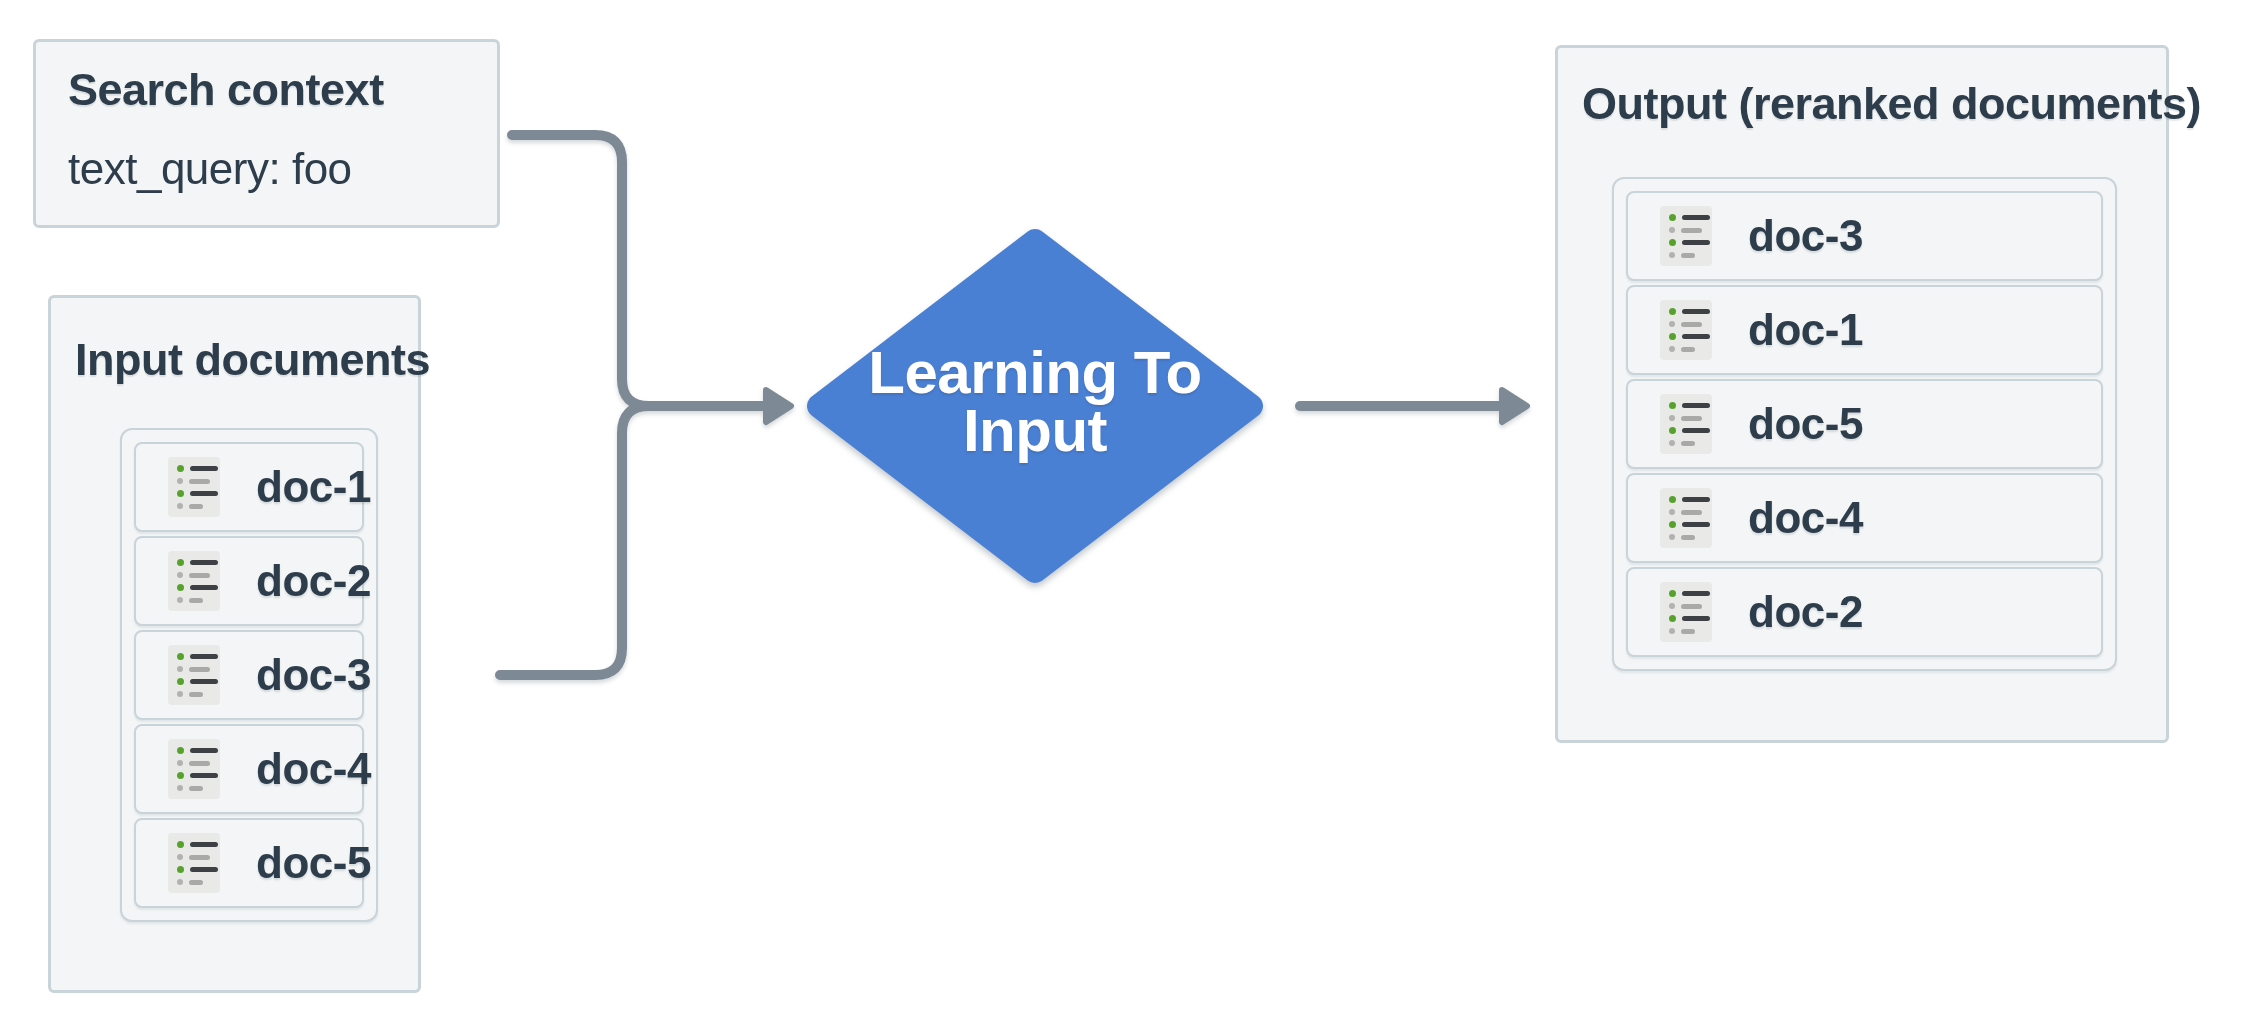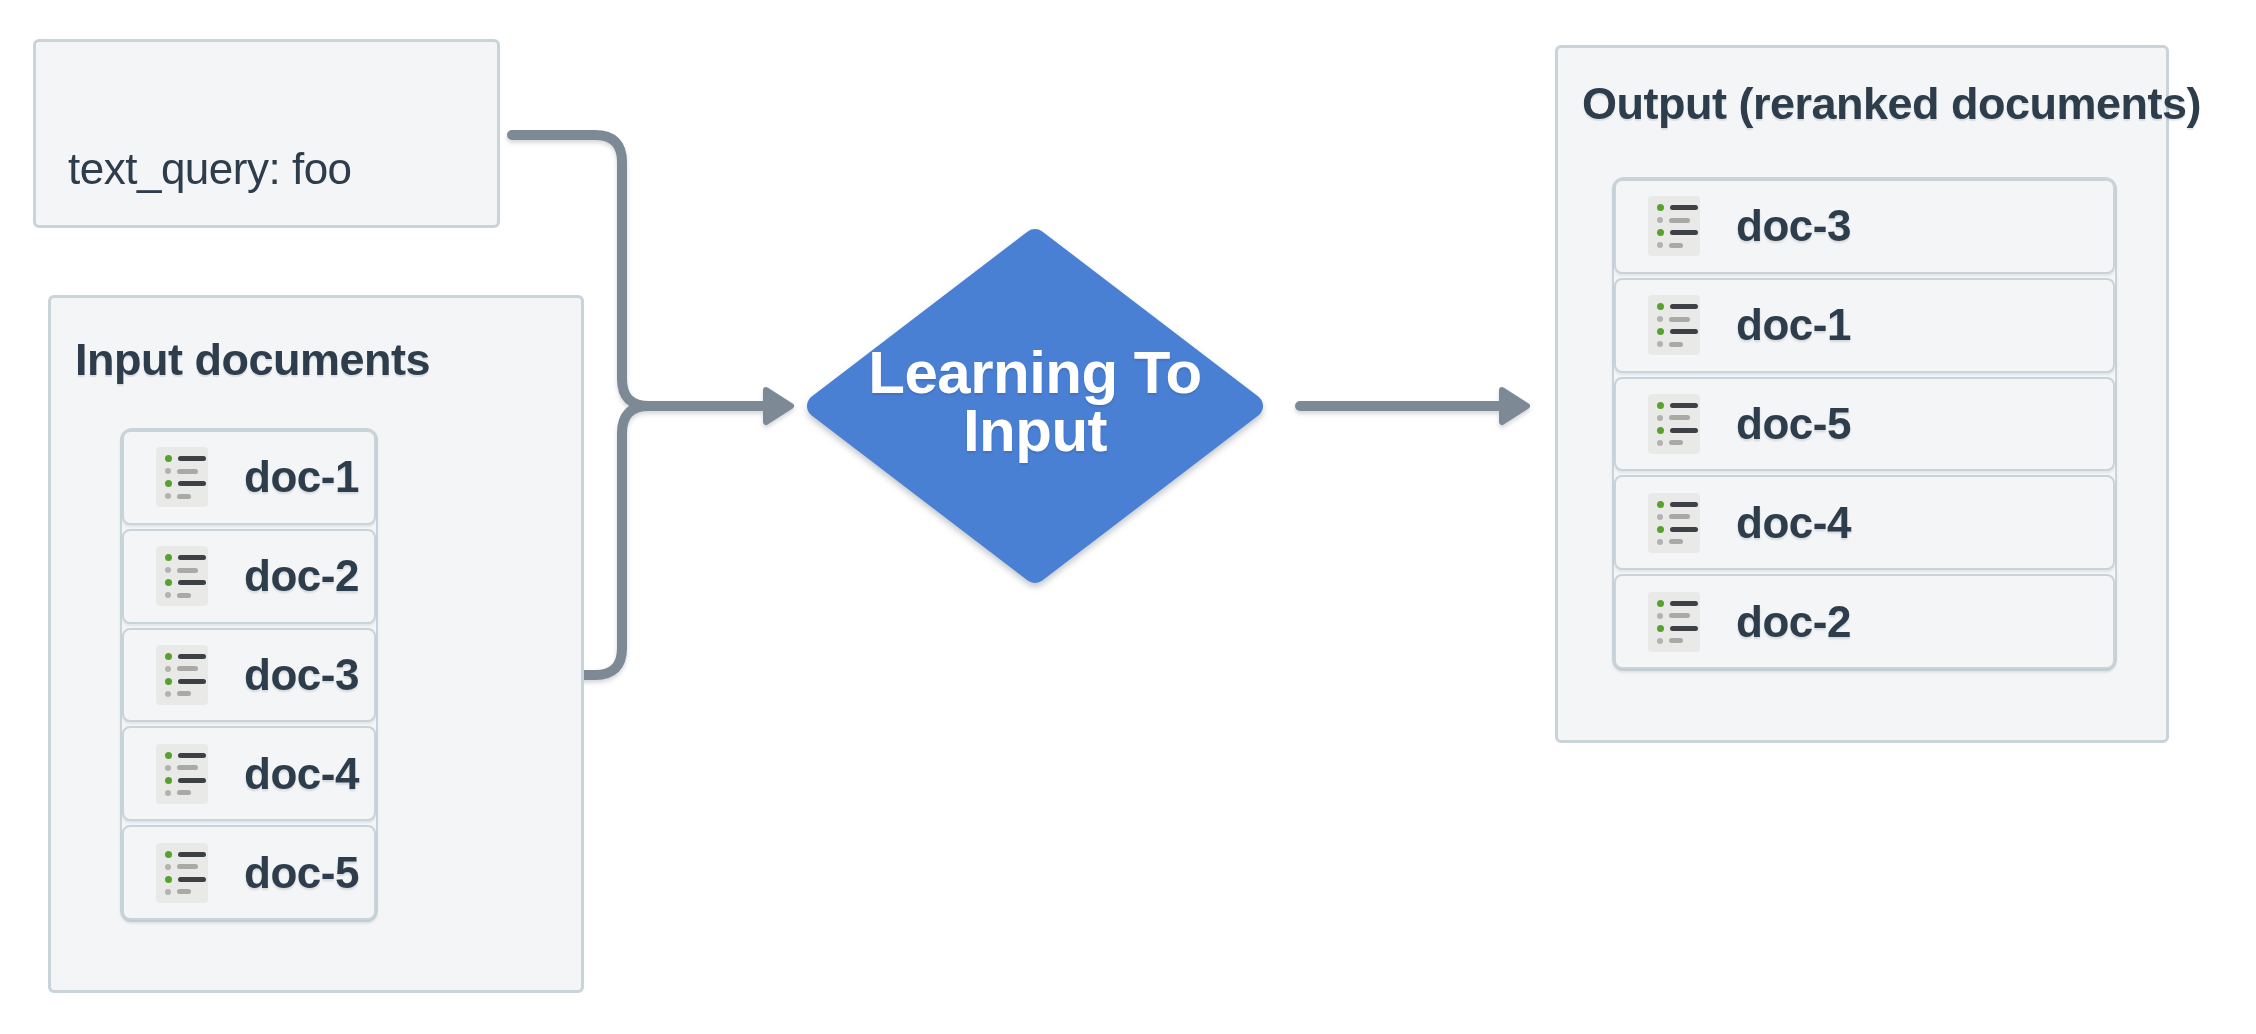--- a/index.html
+++ b/index.html
@@ -18,21 +18,21 @@
   }
   .box-title{
     position:absolute;font-weight:bold;font-size:45px;letter-spacing:-0.5px;
     color:var(--text);white-space:nowrap;text-shadow:0 2px 1px rgba(46,61,77,0.12);
   }
   .box-subtext{
     position:absolute;font-weight:normal;font-size:44px;letter-spacing:-0.5px;
     color:var(--text);white-space:nowrap;
   }
   .doc-list{
-    position:absolute;display:flex;flex-direction:column;gap:4px;padding:0;
+    position:absolute;display:flex;flex-direction:column;gap:4px;padding:12px;
     border:2px solid var(--box-border);border-radius:12px;box-sizing:border-box;
     background:var(--box-fill);box-shadow:0 2px 2px rgba(160,170,180,0.2);
   }
   .doc-row{
     flex:1;display:flex;align-items:center;
     border:2px solid var(--box-border);border-radius:8px;background:var(--box-fill);
     box-shadow:0 2px 2px rgba(160,170,180,0.2);
   }
   .doc-icon{
     width:52px;height:60px;margin-left:32px;border-radius:4px;background:var(--icon-bg);
@@ -75,24 +75,25 @@
       <path class="connector" d="M 512 135 L 595 135 Q 622 135 622 162 L 622 379 Q 622 406 649 406 L 766 406"></path>
       <path class="connector" d="M 500 675 L 595 675 Q 622 675 622 648 L 622 433 Q 622 406 649 406"></path>
       <path class="arrowhead" d="M 766 390 L 791 406 L 766 422 Z"></path>
       <path class="connector" d="M 1300 406 L 1500 406"></path>
       <path class="arrowhead" d="M 1502 390 L 1527 406 L 1502 422 Z"></path>
     </g>
     <path class="diamond" d="M 819 406 L 1035 241 L 1251 406 L 1035 571 Z"></path>
   </svg>
 
   <div class="group-box" style="left:33px;top:39px;width:467px;height:189px;">
+    <div class="box-title" style="left:32px;top:22px;">Search context</div>
     <div class="box-subtext" style="left:32px;top:102px;">text_query: foo</div>
   </div>
 
-  <div class="group-box" style="left:48px;top:295px;width:536px;height:698px;">
+  <div class="group-box" style="left:48px;top:295px;width:373px;height:698px;">
     <div class="box-title" style="left:24px;top:36px;">Input documents</div>
     <div class="doc-list" style="left:69px;top:130px;width:258px;height:494px;">
       <div class="doc-row">
         <span class="doc-icon">
             <i class="g l"></i>
             <i class="y m"></i>
             <i class="g l"></i>
             <i class="y s"></i>
           </span>
         <span class="doc-label">doc-1</span>

